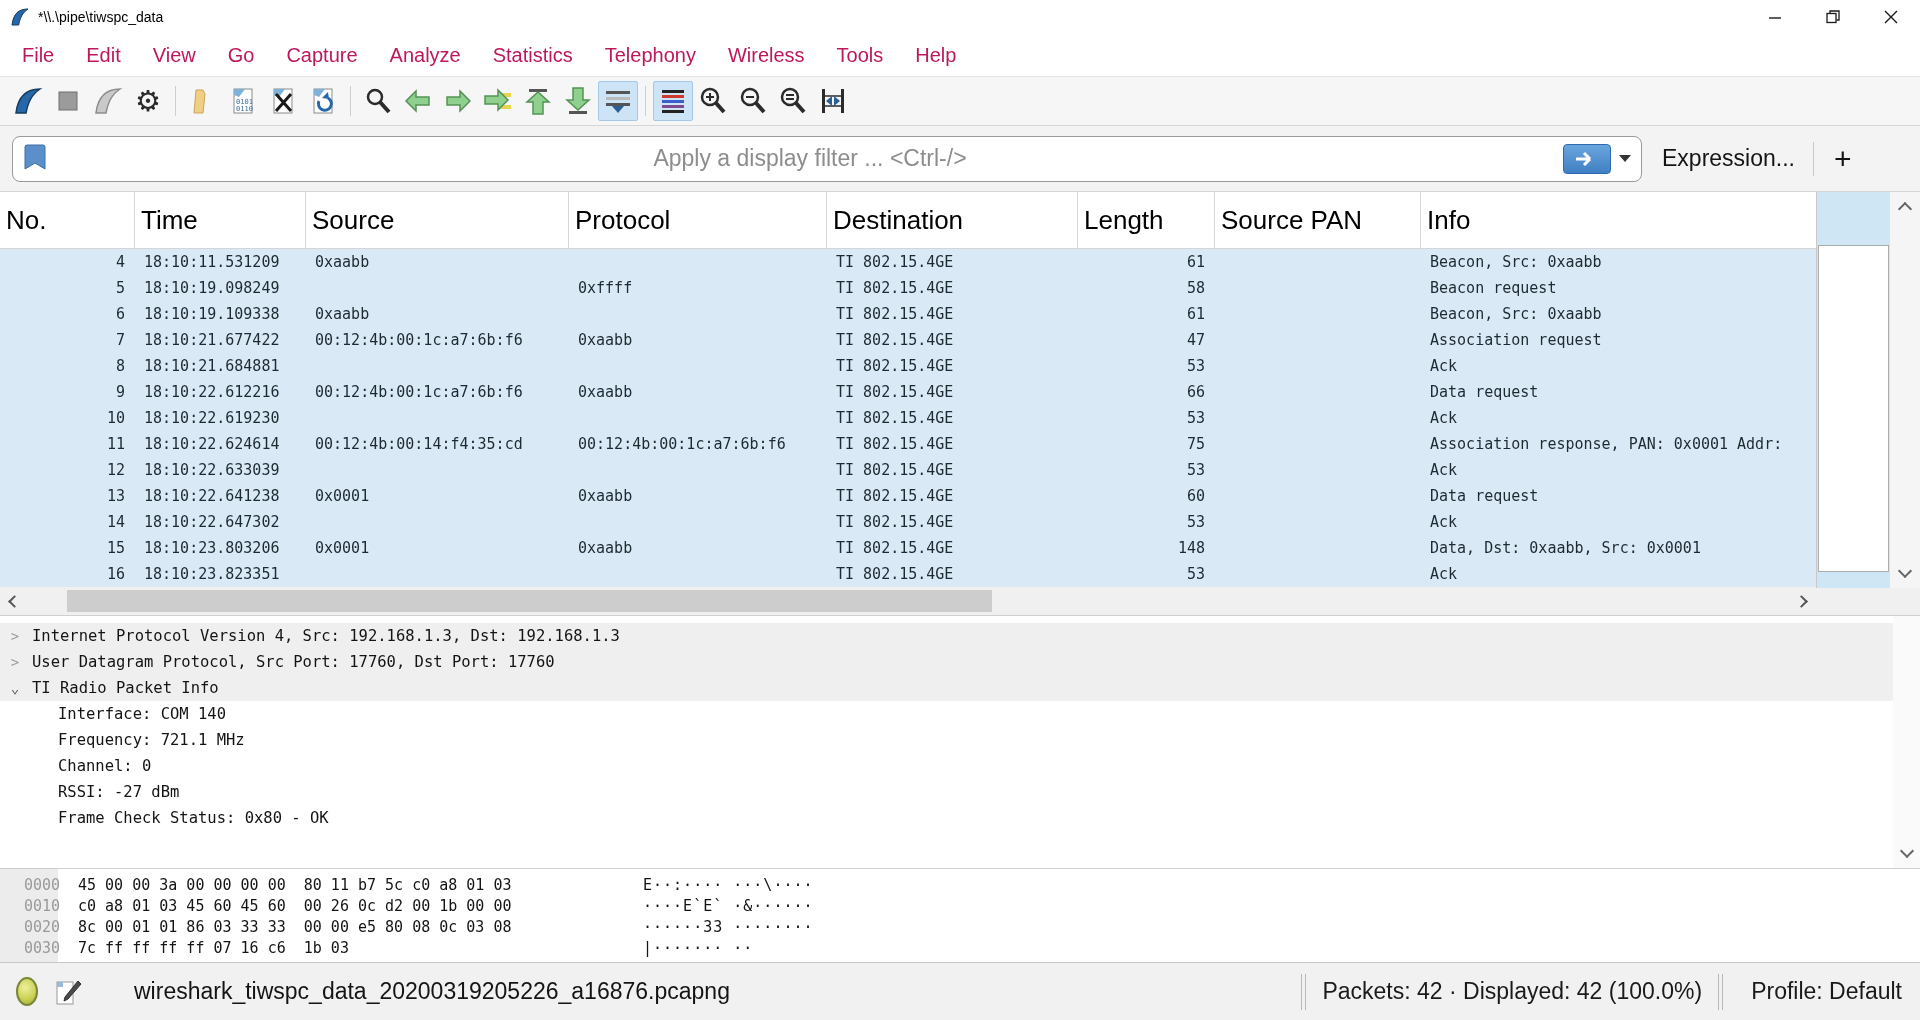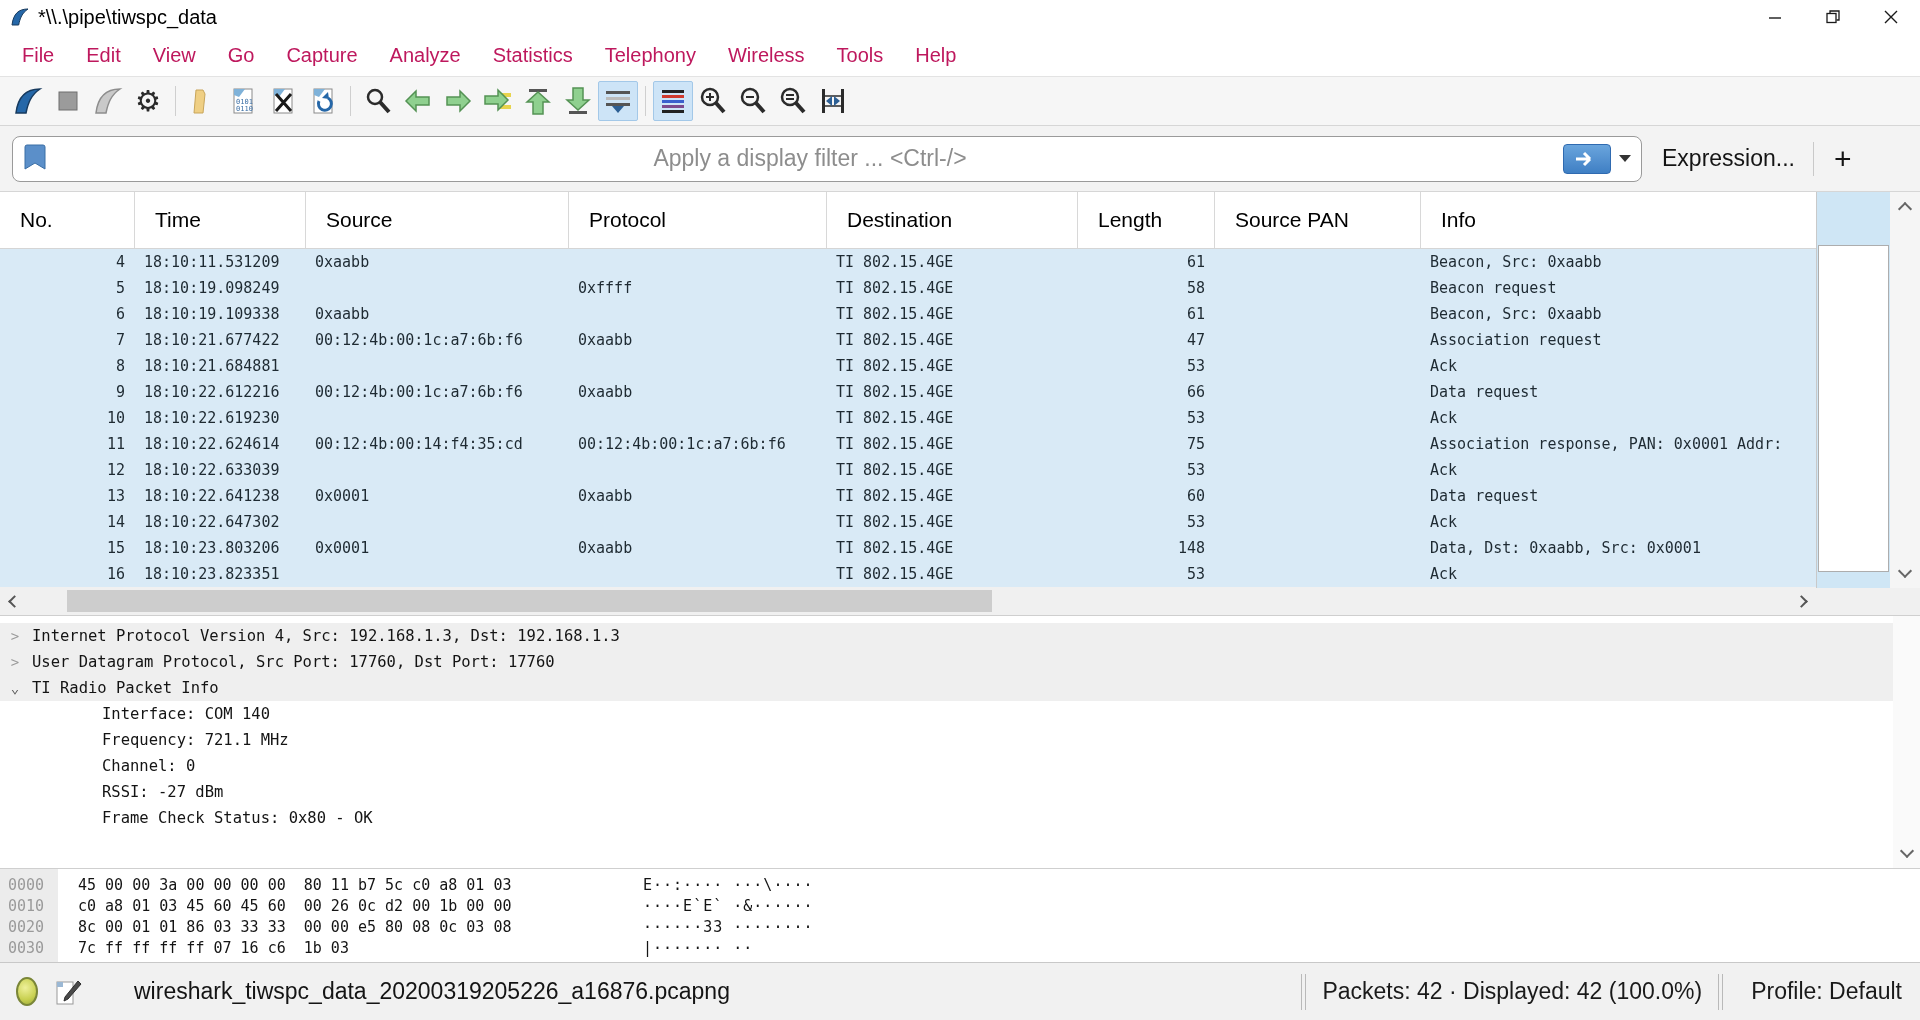--- a/index.html
+++ b/index.html
@@ -3,21 +3,21 @@
 <meta charset="utf-8">
 <style>
   * { box-sizing: border-box; margin: 0; padding: 0; }
   html,body { width:1920px; height:1020px; overflow:hidden; background:#fff;
     font-family:"Liberation Sans", sans-serif; color:#1a1a1a; }
   .app { position:relative; width:1920px; height:1020px; background:#fff; }
 
   
   .titlebar { height:34px; display:flex; align-items:center; background:#fff; }
   .ws-logo { margin:0 8px 0 10px; display:flex; }
-  .title-text { font-size:20px; color:#000; }
+  .title-text { font-size:14px; color:#000; }
   .win-controls { margin-left:auto; display:flex; height:34px; }
   .win-btn { width:58px; height:34px; display:flex; align-items:center; justify-content:center; color:#1a1a1a; }
   .win-btn svg { display:block; }
 
   
   .menubar { height:42px; display:flex; align-items:center; background:#fff; padding-left:6px; }
   .menu-item { font-size:20px; padding:6px 16px; color:#be185d; }
 
   
   .toolbar { height:50px; background:#f6f6f6; border-top:1px solid #e3e3e3; border-bottom:1px solid #d6d6d6;
@@ -37,21 +37,21 @@
   .caret-down { width:0; height:0; border-left:6px solid transparent; border-right:6px solid transparent; border-top:7px solid #333; }
   .expression-label { font-size:23px; color:#141414; margin-left:20px; white-space:nowrap; }
   .fsep { width:1px; height:34px; background:#c9c9c9; margin:0 14px 0 18px; }
   .add-filter { font-size:30px; color:#141414; padding:0 6px; }
 
   
   .packet-section { height:424px; display:flex; border-bottom:1px solid #cfcfcf; }
   .list-main { width:1816px; display:flex; flex-direction:column; }
   .pgrid { display:grid; grid-template-columns:135px 171px 263px 258px 251px 137px 206px auto; }
   .plist-header { height:58px; background:#fff; border-bottom:1px solid #d5d5d5; }
-  .hcell { font-size:21px; color:#000; display:flex; align-items:center; padding-left:20px; border-right:1px solid #d8d8d8; overflow:hidden; white-space:nowrap; }
+  .hcell { font-size:26px; color:#000; display:flex; align-items:center; padding-left:6px; border-right:1px solid #d8d8d8; overflow:hidden; white-space:nowrap; }
   .hcell:last-child { border-right:none; }
   .rows { background:#fff; }
   .prow { height:26px; background:#d9eaf6; }
   .pcell { font-family:"DejaVu Sans Mono", monospace; font-size:15px; color:#1e2a32; display:flex; align-items:center;
     padding-left:9px; white-space:nowrap; overflow:hidden; }
   .pcell.right { justify-content:flex-end; padding-right:10px; padding-left:0; }
   
   .minimap { width:74px; height:396px; background:#cfe6f5; border-left:1px solid #c9c9c9; position:relative; }
   .minimap-thumb { position:absolute; left:1px; right:1px; top:53px; height:327px; background:#fff; border:1px solid #adadad; }
   .rail-col { width:30px; display:flex; flex-direction:column; align-items:center; background:#f5f5f5; height:396px; }
@@ -69,28 +69,28 @@
   .hthumb { position:absolute; left:67px; width:925px; top:3px; bottom:3px; background:#cdcdcd; }
 
   
   .details-section { height:252px; display:flex; background:#fff; }
   .details-main { width:1893px; padding-top:7px; }
   .dline { height:26px; display:flex; align-items:center; font-family:"DejaVu Sans Mono", monospace; font-size:15.5px; color:#141414; white-space:nowrap; }
   .dline.selected { background:#efefef; }
   .dexp { width:30px; text-align:center; color:#9a9a9a; font-size:14px; }
   .dexp.open { color:#555; }
   .dline .dtext { margin-left:2px; }
-  .dline.lvl1 .dtext { margin-left:72px; }
+  .dline.lvl1 .dtext { margin-left:28px; }
   .details-rail { width:27px; display:flex; flex-direction:column; align-items:center; background:#fafafa; }
 
   
   .hex-section { height:94px; border-top:1px solid #cfcfcf; background:#fff; padding-top:5px; position:relative; }
   .hex-offcol { position:absolute; left:0; top:0; bottom:0; width:58px; background:#ececec; }
   .hrow { height:21px; display:flex; align-items:center; font-family:"DejaVu Sans Mono", monospace; font-size:15px; position:relative; }
-  .hoff { width:58px; color:#9a9a9a; padding-left:8px; }
+  .hoff { width:58px; color:#9a9a9a; padding-left:24px; }
   .hhex { width:585px; padding-left:20px; color:#141414; white-space:pre; }
   .hascii { color:#141414; white-space:pre; letter-spacing:1px; }
 
   
   .statusbar { height:58px; background:#f1f1f1; border-top:1px solid #c8c8c8; display:flex; align-items:center; font-size:23px; }
   .expert-dot { width:22px; height:29px; border-radius:50%; margin-left:16px;
     background:radial-gradient(circle at 40% 35%, #eef09a, #c8d050 60%, #9aa838); border:2px solid #7a863а; border:2px solid #7a8638; }
   .edit-ic { margin-left:16px; display:flex; }
   .status-filename { margin-left:52px; color:#141414; white-space:nowrap; }
   .ssep { width:1px; height:36px; background:#b9b9b9; }

